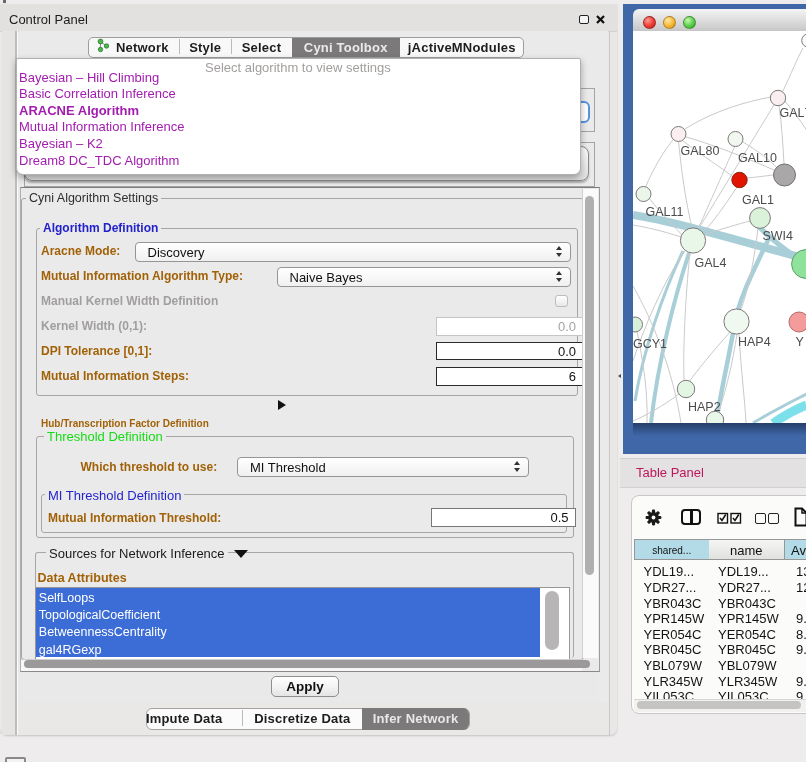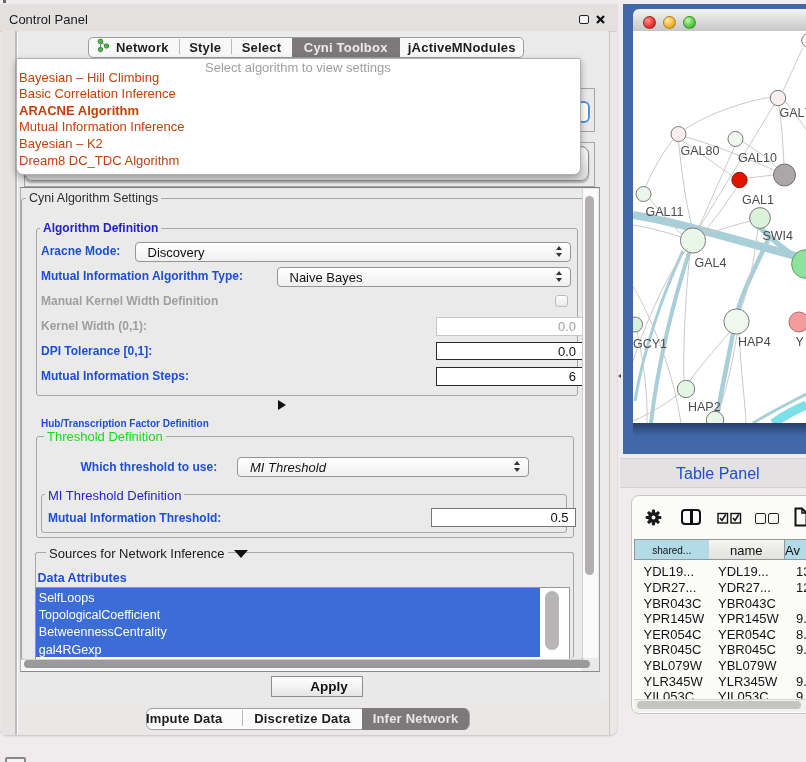--- a/index.html
+++ b/index.html
@@ -1,19 +1,19 @@
 <!DOCTYPE html>
 <html><head>
 <meta charset="utf-8">
 <style>
   html,body{margin:0;padding:0;}
   body{width:806px;height:762px;overflow:hidden;position:relative;
        font-family:"Liberation Sans",sans-serif;background:#eeecec;}
   .abs{position:absolute;}
-  .lbl{font-weight:bold;font-size:12px;color:#1d4ed8;white-space:nowrap;}
+  .lbl{font-weight:bold;font-size:12px;color:#a16207;white-space:nowrap;}
   .dis{color:#a09e9e;}
   .tabt{font-size:13px;font-weight:bold;letter-spacing:0.2px;color:#1d1d1d;white-space:nowrap;}
   .combo{position:absolute;border:1px solid #969494;border-radius:4px;
          background:linear-gradient(#ffffff,#f1f0f0);}
   .combo .ct{position:absolute;left:12px;top:2px;font-size:13px;color:#111;white-space:nowrap;}
   .arrows{position:absolute;right:7px;top:3.5px;width:7px;}
   .arrows .up{display:block;width:0;height:0;border-left:3.5px solid transparent;border-right:3.5px solid transparent;border-bottom:4px solid #333;margin-bottom:2.5px;}
   .arrows .dn{display:block;width:0;height:0;border-left:3.5px solid transparent;border-right:3.5px solid transparent;border-top:4px solid #333;}
   .field{position:absolute;background:#fff;font-size:13px;color:#111;text-align:right;margin-left:12px;}
   .grp{position:absolute;border:1px solid #a7a5a5;border-radius:3px;}
@@ -100,21 +100,21 @@
 <div class="lbl" style="position:absolute;left:41px;top:369px;">Mutual Information Steps:</div>
 <div class="field" style="left:424px;top:366.5px;width:139px;height:16px;border:1.5px solid #2a2a2a;padding:1px 6px 0 0;">6</div>
 
 <div class="lbl" style="position:absolute;left:41px;top:418px;font-size:10px;">Hub/Transcription Factor Definition</div>
 <div class="abs" style="left:278px;top:400px;width:0;height:0;border-top:5.5px solid transparent;border-bottom:5.5px solid transparent;border-left:8.5px solid #111;"></div>
 
 <div class="grp" style="left:35.5px;top:435.8px;width:536px;height:100px;"></div>
 <div class="gt" style="left:44px;top:429px;color:#15dd15;font-size:13px;">Threshold Definition</div>
 
 <div class="lbl" style="position:absolute;left:80.5px;top:460px;">Which threshold to use:</div>
-<div class="combo" style="left:237px;top:456.8px;width:290px;height:18.4px;font-style:italic;">
+<div class="combo" style="left:237px;top:456.8px;width:290px;height:18.4px;">
     <span class="ct">MI Threshold</span>
     <span class="arrows">
       <span class="up"></span>
       <span class="dn"></span>
     </span>
   </div>
 
 <div class="grp" style="left:41px;top:494px;width:524px;height:37px;"></div>
 <div class="gt" style="left:45px;top:487.5px;color:#2323cd;font-size:13px;">MI Threshold Definition</div>
 
@@ -131,34 +131,34 @@
 <div class="abs" style="left:35.6px;top:588.3px;width:504.9px;height:68.8px;background:#3c6cd6;"></div>
 <div class="abs" style="left:38.8px;top:590px;font-size:12.5px;color:#fff;line-height:17.2px;">SelfLoops<br>TopologicalCoefficient<br>BetweennessCentrality<br>gal4RGexp</div>
 <div class="abs" style="left:545px;top:590.5px;width:13.5px;height:59.5px;background:#b7b5b5;border-radius:7px;"></div>
 
 <div class="abs" style="left:582px;top:188.8px;width:15px;height:469.7px;background:#fafafa;border-left:1px solid #d0d0d0;"></div>
 <div class="abs" style="left:584.5px;top:195.5px;width:9.5px;height:379.5px;background:#b1afaf;border-radius:5px;"></div>
 <div class="abs" style="left:20.5px;top:658.5px;width:561.5px;height:11px;background:#f7f7f7;border-top:1px solid #d0d0d0;"></div>
 <div class="abs" style="left:24px;top:660.3px;width:566px;height:7.8px;background:#9b9999;border-radius:4px;"></div>
 
 <div class="abs" style="left:19.5px;top:671.5px;width:578px;height:30px;background:#eae9e9;"></div>
-<div class="abs" style="left:271px;top:676.3px;width:66px;height:18.7px;border:1px solid #8f8d8d;border-radius:0;background:linear-gradient(#ffffff,#f3f2f2 55%,#e5e4e4);text-align:center;font-size:13.5px;font-weight:bold;color:#111;line-height:19px;padding-left:24px;">Apply</div>
+<div class="abs" style="left:271px;top:676.3px;width:66px;height:18.7px;border:1px solid #8f8d8d;border-radius:5px;background:linear-gradient(#ffffff,#f3f2f2 55%,#e5e4e4);text-align:center;font-size:13.5px;font-weight:bold;color:#111;line-height:19px;">Apply</div>
 
 <div class="abs" style="left:145.9px;top:707.5px;width:322px;height:20.5px;background:#fbfbfb;border:1px solid #a3a1a1;border-radius:6px;"></div>
 <div class="abs" style="left:242.3px;top:709.5px;width:1px;height:16px;background:#bbb9b9;"></div>
 <div class="abs" style="left:362px;top:707.5px;width:107px;height:22.5px;background:#7b7979;border-radius:0 6px 6px 0;"></div>
 <div class="abs tabt" style="left:145.9px;top:711px;width:100px;text-align:left;">Impute Data</div>
 <div class="abs tabt" style="left:242.3px;top:711px;width:120px;text-align:center;">Discretize Data</div>
 <div class="abs tabt" style="left:362px;top:711px;width:107px;text-align:center;color:#e9e7e7;">Infer Network</div>
 
 <div class="abs" style="left:5px;top:757px;width:17px;height:10px;border:2px solid #8a8888;border-radius:2px;background:#f4f3f3;"></div>
 
 <div class="abs" style="left:16.4px;top:57.5px;width:563px;height:115px;background:#fff;border:1px solid #b2b0b0;border-radius:2px 2px 7px 7px;box-shadow:0 3px 7px rgba(0,0,0,0.33);z-index:50;"></div>
 <div class="abs" style="left:16.4px;top:59.5px;width:563px;text-align:center;font-size:13px;color:#a2a09e;z-index:51;">Select algorithm to view settings</div>
-<div class="abs" style="left:19px;top:69.5px;font-size:13px;color:#c2410c;line-height:16.63px;z-index:51;white-space:nowrap;">Bayesian – Hill Climbing<br>Basic Correlation Inference<br><b>ARACNE Algorithm</b><br>Mutual Information Inference<br>Bayesian – K2<br>Dream8 DC_TDC Algorithm</div>
+<div class="abs" style="left:19px;top:69.5px;font-size:13px;color:#a21caf;line-height:16.63px;z-index:51;white-space:nowrap;">Bayesian – Hill Climbing<br>Basic Correlation Inference<br><b>ARACNE Algorithm</b><br>Mutual Information Inference<br>Bayesian – K2<br>Dream8 DC_TDC Algorithm</div>
 
 <div class="abs" style="left:622.5px;top:4.3px;width:183.5px;height:449.3px;background:#4067a8;"></div>
 <div class="abs" style="left:632.5px;top:9.3px;width:173.5px;height:21.7px;background:linear-gradient(#f4f4f4,#c7c7c7);border-bottom:1px solid #8e8e8e;border-radius:6px 0 0 0;"></div>
 <div class="abs" style="left:643.3px;top:15.8px;width:11px;height:11px;border-radius:50%;background:radial-gradient(circle at 35% 30%,#ff9892,#ee3b34 55%,#b5201c);border:0.5px solid rgba(90,10,10,0.5);"></div>
 <div class="abs" style="left:663.1px;top:15.8px;width:11px;height:11px;border-radius:50%;background:radial-gradient(circle at 35% 30%,#ffe9a8,#f7b734 55%,#c28814);border:0.5px solid rgba(120,80,10,0.5);"></div>
 <div class="abs" style="left:683px;top:15.5px;width:11px;height:11px;border-radius:50%;background:radial-gradient(circle at 35% 30%,#c8f7b2,#59ce49 55%,#2f9f2a);border:0.5px solid rgba(30,90,20,0.5);"></div>
 
 <svg class="abs" style="left:632.5px;top:31px;background:#fff;" width="173.5" height="392.4" viewBox="0 0 173.5 392.4">
   <g fill="none" stroke="#a8ced8">
     <path d="M0,184 C40,190 100,208 173.5,228" stroke-width="8"></path>
@@ -223,21 +223,21 @@
     <text x="61.5" y="236">GAL4</text>
     <text x="0" y="317">GCY1</text>
     <text x="105" y="315">HAP4</text>
     <text x="162.5" y="315">Y</text>
     <text x="55" y="380">HAP2</text>
   </g>
 </svg>
 <div class="abs" style="left:632.5px;top:423.4px;width:173.5px;height:13px;background:linear-gradient(rgba(12,22,44,0.5),rgba(12,22,44,0));"></div>
 
 <div class="abs" style="left:620px;top:458px;width:186px;height:28px;background:#e3e1e1;border-top:1px solid #d2d0d0;border-bottom:1px solid #d2d0d0;"></div>
-<div class="abs" style="left:636px;top:465px;font-size:16px;color:#1d4ed8;margin-left:40px;">Table Panel</div>
+<div class="abs" style="left:636px;top:465px;font-size:13px;color:#be185d;">Table Panel</div>
 
 <div class="abs" style="left:630.5px;top:494.5px;width:180px;height:217px;background:#fbfbf9;border:1px solid #c9c7c5;border-radius:8px 0 0 8px;"></div>
 
 <svg class="abs" style="left:645px;top:509px;" width="17" height="17" viewBox="0 0 17 17">
   <g fill="#1a1a1a">
     <circle cx="8.5" cy="8.5" r="5.4"></circle>
     <g>
       <rect x="6.9" y="0.6" width="3.2" height="4" rx="1.1"></rect>
       <rect x="6.9" y="12.4" width="3.2" height="4" rx="1.1"></rect>
       <rect x="0.6" y="6.9" width="4" height="3.2" rx="1.1"></rect>
@@ -260,20 +260,20 @@
 </svg>
 <div class="abs" style="left:754.5px;top:512.5px;width:9px;height:9px;border:1.5px solid #222;border-radius:2px;"></div>
 <div class="abs" style="left:767.5px;top:512.5px;width:9px;height:9px;border:1.5px solid #222;border-radius:2px;"></div>
 <svg class="abs" style="left:794px;top:507px;" width="14" height="20" viewBox="0 0 14 20">
   <path d="M1.5 1.5 H8 L12.5 6 V18.5 H1.5 Z" fill="none" stroke="#111" stroke-width="2"></path>
   <path d="M8 1.5 V6 H12.5" fill="none" stroke="#111" stroke-width="1.5"></path>
 </svg>
 
 <div class="abs" style="left:634px;top:538.7px;width:73.5px;height:19.8px;background:#b3dbe7;border:1px solid #979797;text-align:center;font-size:10px;color:#111;line-height:21px;">shared...</div>
 <div class="abs" style="left:708.5px;top:538.7px;width:75.5px;height:19.8px;background:linear-gradient(#f5f5f3,#e1e1df);border:1px solid #979797;border-left:none;text-align:center;font-size:13px;color:#111;line-height:21px;">name</div>
-<div class="abs" style="left:785px;top:538.7px;width:21px;height:19.8px;background:#b3dbe7;border:1px solid #979797;border-left:none;border-right:none;font-size:13px;color:#111;line-height:21px;overflow:hidden;"><span style="">Av</span></div>
+<div class="abs" style="left:785px;top:538.7px;width:21px;height:19.8px;background:#b3dbe7;border:1px solid #979797;border-left:none;border-right:none;font-size:13px;color:#111;line-height:21px;overflow:hidden;"><span style="margin-left:6px;">Av</span></div>
 
 <div class="abs" style="left:643.5px;top:564.2px;width:70px;font-size:13px;color:#141414;line-height:15.65px;overflow:hidden;height:134.5px;">YDL19...<br>YDR27...<br>YBR043C<br>YPR145W<br>YER054C<br>YBR045C<br>YBL079W<br>YLR345W<br>YIL053C</div>
 <div class="abs" style="left:718px;top:564.2px;width:70px;font-size:13px;color:#141414;line-height:15.65px;overflow:hidden;height:134.5px;">YDL19...<br>YDR27...<br>YBR043C<br>YPR145W<br>YER054C<br>YBR045C<br>YBL079W<br>YLR345W<br>YIL053C</div>
 <div class="abs" style="left:796px;top:564.2px;width:12px;font-size:13px;color:#141414;line-height:15.65px;overflow:hidden;height:134.5px;">13<br>12<br>&nbsp;<br>9.<br>8.<br>9.<br>&nbsp;<br>9.<br>9.</div>
 
 <div class="abs" style="left:633.5px;top:699px;width:172.5px;height:11.5px;background:#f1f1ef;border-top:1px solid #d5d5d3;"></div>
 <div class="abs" style="left:637px;top:700.8px;width:164px;height:7.8px;background:#c6c4c2;border-radius:4px;"></div>
 
 </body></html>

